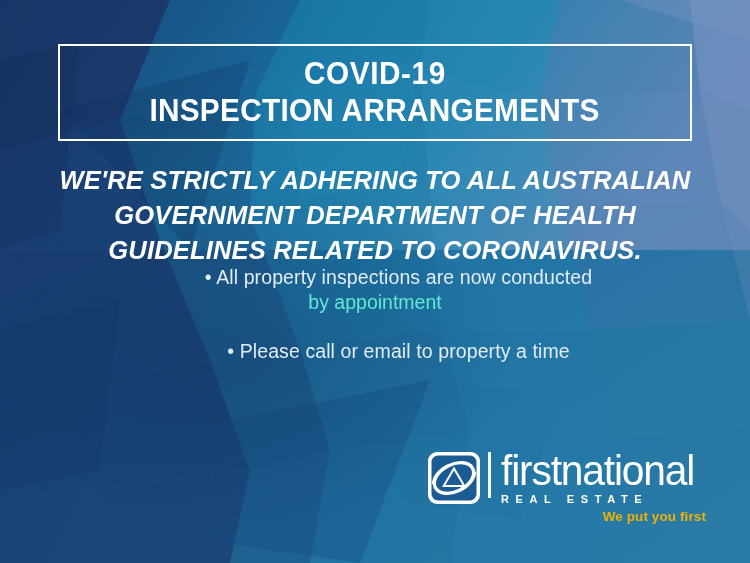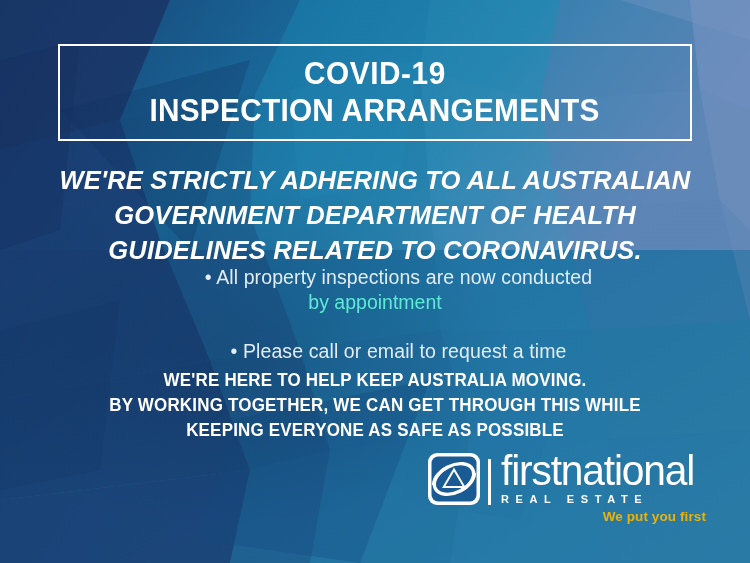--- a/index.html
+++ b/index.html
@@ -139,21 +139,21 @@
     left: 428px;
     top: 452px;
     width: 280px;
     height: 80px;
   }
   #logo-row {
     position: absolute;
     left: 0;
     top: 0;
     display: flex;
-    align-items: flex-end;
+    align-items: flex-start;
   }
   #logo-mark {
     width: 52px;
     height: 52px;
     flex: none;
   }
   #logo-divider {
     width: 3px;
     height: 46px;
     background: #ffffff;
@@ -270,28 +270,23 @@
 
     <div id="headline">
       <div class="headline-line">WE'RE STRICTLY ADHERING TO ALL AUSTRALIAN</div>
       <div class="headline-line">GOVERNMENT DEPARTMENT OF HEALTH</div>
       <div class="headline-line">GUIDELINES RELATED TO CORONAVIRUS.</div>
     </div>
 
     <div id="bullets">
       <div class="bullet-item">• All property inspections are now conducted</div>
       <div class="bullet-sub">by appointment</div>
-      <div class="bullet-item second">• Please call or email to request a time</div>
+      <div class="bullet-item second">• Please call or email to property a time</div>
     </div>
 
-    <div id="closing">
-      <div class="closing-line">WE'RE HERE TO HELP KEEP AUSTRALIA MOVING.</div>
-      <div class="closing-line">BY WORKING TOGETHER, WE CAN GET THROUGH THIS WHILE</div>
-      <div class="closing-line">KEEPING EVERYONE AS SAFE AS POSSIBLE</div>
-    </div>
 
     <div id="logo-block">
       <div id="logo-row">
 
         <svg id="logo-mark" viewBox="0 0 52 52">
           <rect x="0" y="0" width="52" height="52" rx="9" ry="9" fill="#ffffff"></rect>
 
           <rect x="3.5" y="3.5" width="45" height="45" rx="6.5" ry="6.5" fill="#1b5b94"></rect>
 
           <g transform="rotate(-27 26 26)">

